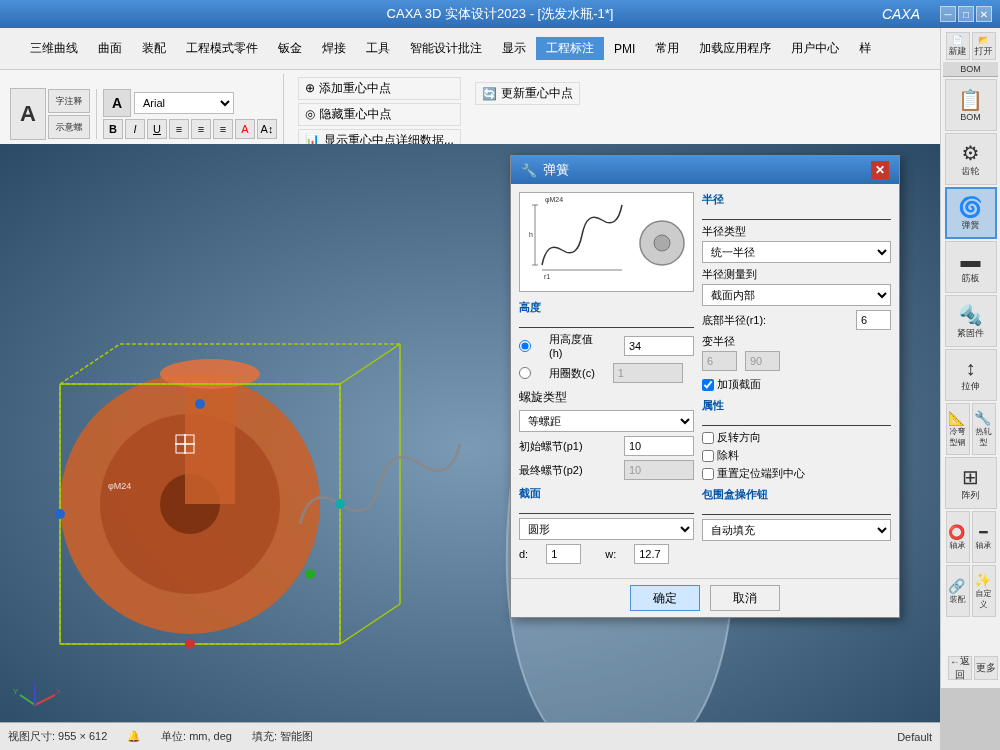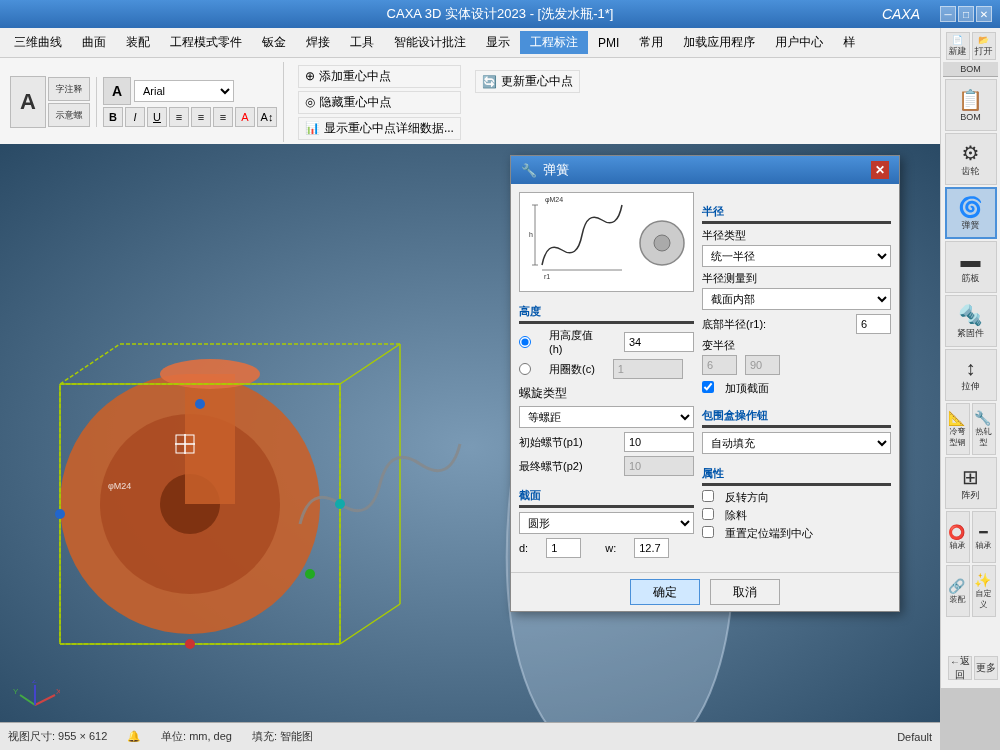--- a/index.html
+++ b/index.html
@@ -38,26 +38,26 @@
       position: absolute;
       right: 80px;
       color: white;
       font-weight: normal;
       font-size: 14px;
       font-style: italic;
     }
 
     
     #menubar {
-      height: 30px;
+      height: 42px;
       background: #f0f0f0;
       border-bottom: 1px solid #ccc;
       display: flex;
       align-items: center;
-      padding: 0 4px;
+      padding: 0 20px;
     }
     .menu-item {
       padding: 3px 10px;
       cursor: pointer;
       font-size: 12px;
       white-space: nowrap;
     }
     .menu-item.active { background: #4a90d9; color: white; }
 
     
@@ -262,24 +262,23 @@
       padding: 2px 4px;
       font-size: 11px;
       height: 22px;
     }
     select.full-width { width: 100%; }
 
     .section-title {
       font-size: 11px;
       color: #0055aa;
       font-weight: bold;
-      border-bottom: 3px solid #404040;
-      padding-bottom: 2px;
+      border-bottom: 1px solid #404040;
+      padding-bottom: 12px;
       margin-bottom: 4px;
-      margin-top: 12px;
     }
 
     .dialog-buttons {
       display: flex;
       justify-content: center;
       gap: 10px;
       padding: 6px;
       border-top: 1px solid #ccc;
     }
     .dialog-btn {
@@ -303,21 +302,22 @@
       background: #d8d8d8;
       text-align: center;
       font-size: 9px;
       padding: 2px 0;
       border-bottom: 1px solid #aaa;
       color: #333;
     }
 
     .checkbox-row {
       display: flex;
-      gap: 11px;
+      align-items: center;
+      gap: 3px;
       font-size: 11px;
       margin-bottom: 3px;
     }
     input[type="checkbox"] { width: 12px; height: 12px; }
 
     .input-disabled {
       background: #e0e0e0 !important;
       color: #999;
     }
     .font-select {
@@ -697,41 +697,41 @@
       </div>
 
       <div class="form-group">
         <div class="checkbox-row">
           <input type="checkbox" checked="" style="">
           <span>加顶截面</span>
         </div>
       </div>
 
       <div class="form-group">
+        <div class="section-title">属性</div>
+        <div class="checkbox-row">
+          <input type="checkbox" style="">
+          <span>反转方向</span>
+        </div>
+        <div class="checkbox-row">
+          <input type="checkbox" style="">
+          <span>除料</span>
+        </div>
+        <div class="checkbox-row">
+          <input type="checkbox" style="">
+          <span>重置定位端到中心</span>
+        </div>
+      </div>
+
+      <div class="form-group">
         <div class="section-title">包围盒操作钮</div>
         <select class="full-width">
           <option>自动填充</option>
           <option>手动</option>
         </select>
-      </div>
-
-      <div class="form-group">
-        <div class="section-title">属性</div>
-        <div class="checkbox-row">
-          <input type="checkbox" style="">
-          <span>反转方向</span>
-        </div>
-        <div class="checkbox-row">
-          <input type="checkbox" style="">
-          <span>除料</span>
-        </div>
-        <div class="checkbox-row">
-          <input type="checkbox" style="">
-          <span>重置定位端到中心</span>
-        </div>
       </div>
     </div>
   </div>
 
   <div class="dialog-buttons">
     <button class="dialog-btn confirm">确定</button>
     <button class="dialog-btn cancel">取消</button>
   </div>
 
 </div>

